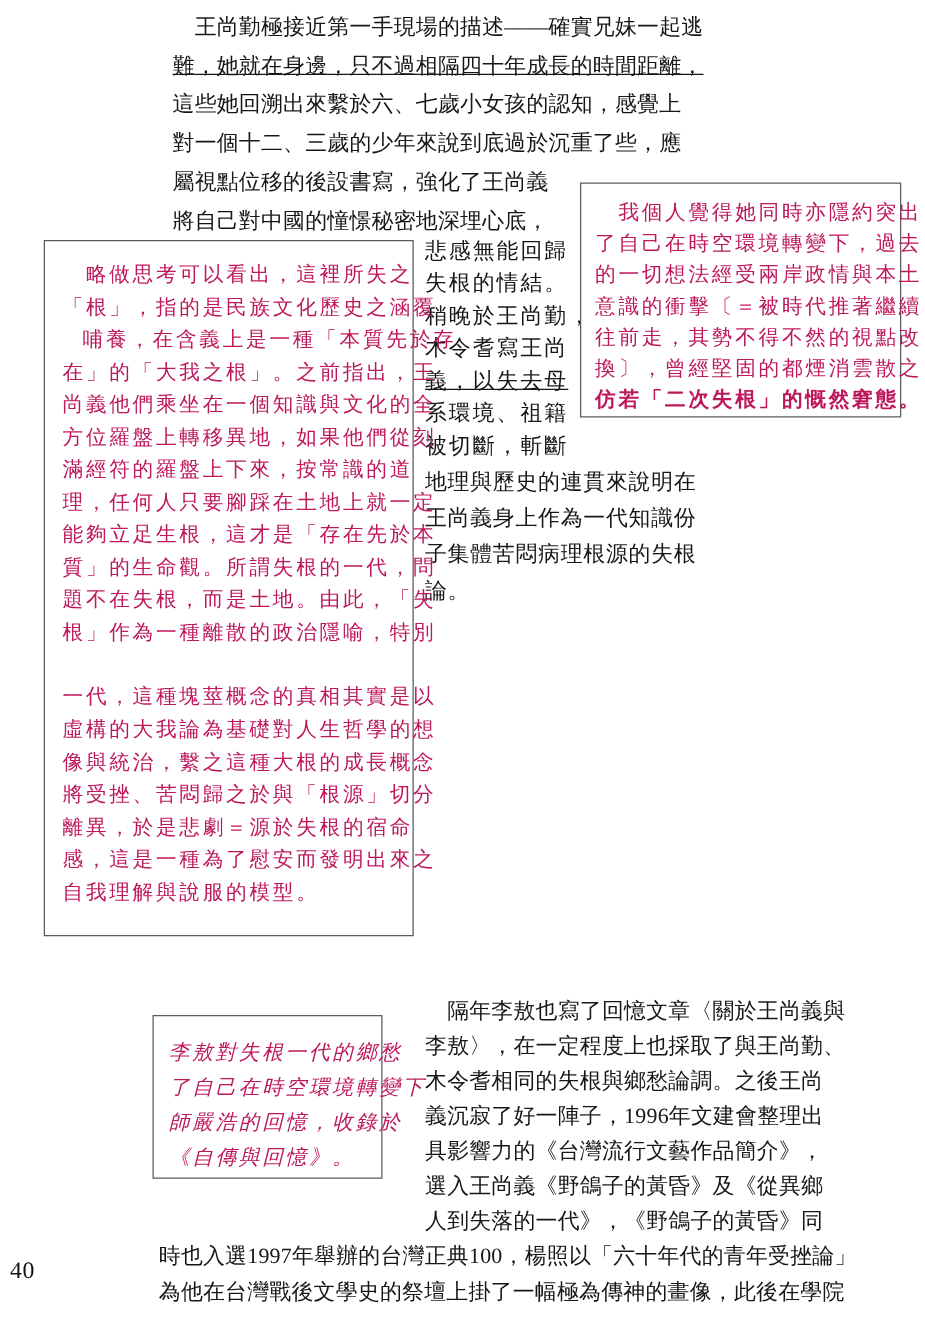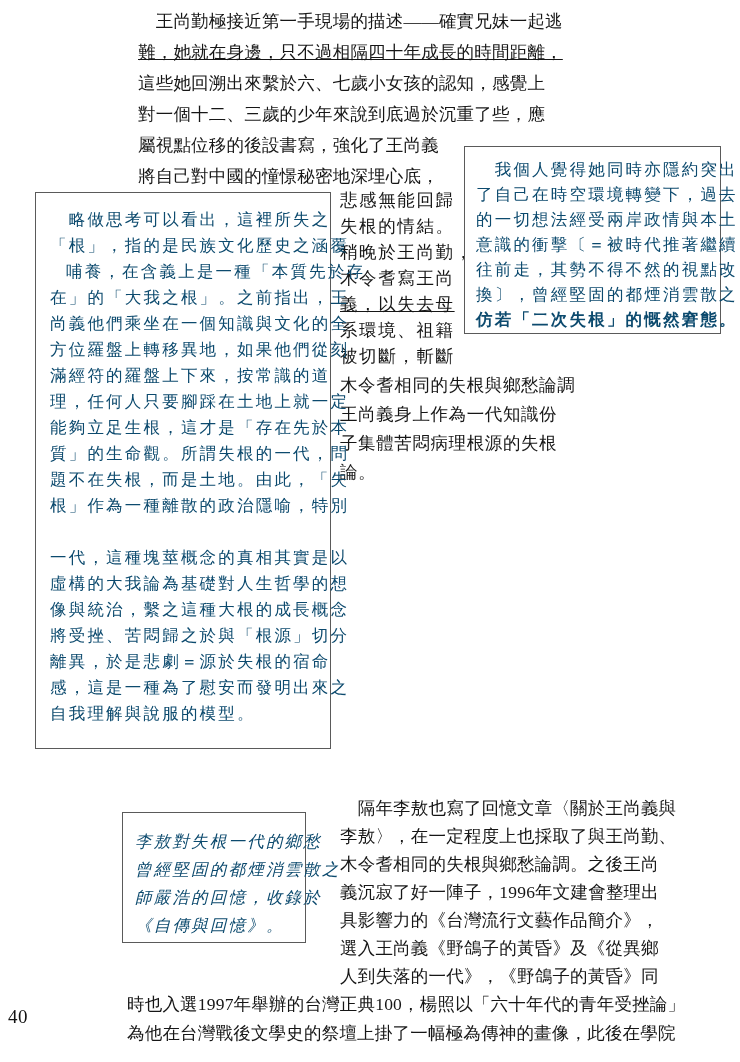--- a/index.html
+++ b/index.html
@@ -51,21 +51,21 @@
     border: 1.3px solid #5a5a5a;
     background: #ffffff;
     box-sizing: border-box;
   }
   .callout .cline {
     position: absolute;
     white-space: pre;
     font-size: 16.5px;
     line-height: 25px;
     font-family: "Liberation Serif", "DejaVu Serif", serif;
-    color: #0c4a6e;
+    color: #be185d;
     letter-spacing: 2.2px;
   }
 
   #callout-left  { left: 35px;  top: 192px; width: 296px; height: 557px; }
   #callout-right { left: 464px; top: 146px; width: 257px; height: 188px; }
   #callout-bottom{ left: 122px; top: 812px; width: 184px; height: 131px; font-style: italic; }
 
   .callout-inner { position: absolute; inset: 0; }
 </style>
 </head>
@@ -83,21 +83,21 @@
   <div class="line" style="left:138px; top:163px;">將自己對中國的憧憬秘密地深埋心底，</div>
 
   <div class="line narrow" style="left:340px; top:187px;">悲感無能回歸</div>
   <div class="line narrow" style="left:340px; top:213px;">失根的情結。</div>
   <div class="line narrow" style="left:340px; top:239px;">稍晚於王尚勤，</div>
   <div class="line narrow" style="left:340px; top:265px;">木令耆寫王尚</div>
   <div class="line narrow" style="left:340px; top:291px;text-decoration:underline;">義，以失去母</div>
   <div class="line narrow" style="left:340px; top:317px;">系環境、祖籍</div>
   <div class="line narrow" style="left:340px; top:343px;">被切斷，斬斷</div>
 
-  <div class="line wide" style="left:340px; top:372px;">木令耆相同的失根與鄉愁論調</div>
+  <div class="line wide" style="left:340px; top:372px;">地理與歷史的連貫來說明在</div>
   <div class="line wide" style="left:340px; top:401px;">王尚義身上作為一代知識份</div>
   <div class="line wide" style="left:340px; top:430px;">子集體苦悶病理根源的失根</div>
   <div class="line wide" style="left:340px; top:459px;">論。</div>
 
   <div class="line" style="left:340px; top:795px;">　隔年李敖也寫了回憶文章〈關於王尚義與</div>
   <div class="line" style="left:340px; top:823px;">李敖〉，在一定程度上也採取了與王尚勤、</div>
   <div class="line" style="left:340px; top:851px;">木令耆相同的失根與鄉愁論調。之後王尚</div>
   <div class="line" style="left:340px; top:879px;">義沉寂了好一陣子，1996年文建會整理出</div>
   <div class="line" style="left:340px; top:907px;">具影響力的《台灣流行文藝作品簡介》，</div>
   <div class="line" style="left:340px; top:935px;">選入王尚義《野鴿子的黃昏》及《從異鄉</div>
@@ -113,21 +113,21 @@
       <div class="cline" style="left:14px; top:66px;padding-left:16px;">哺養，在含義上是一種「本質先於存</div>
       <div class="cline" style="left:14px; top:92px;">在」的「大我之根」。之前指出，王</div>
       <div class="cline" style="left:14px; top:118px;">尚義他們乘坐在一個知識與文化的全</div>
       <div class="cline" style="left:14px; top:144px;">方位羅盤上轉移異地，如果他們從刻</div>
       <div class="cline" style="left:14px; top:170px;">滿經符的羅盤上下來，按常識的道</div>
       <div class="cline" style="left:14px; top:196px;">理，任何人只要腳踩在土地上就一定</div>
       <div class="cline" style="left:14px; top:222px;">能夠立足生根，這才是「存在先於本</div>
       <div class="cline" style="left:14px; top:248px;">質」的生命觀。所謂失根的一代，問</div>
       <div class="cline" style="left:14px; top:274px;">題不在失根，而是土地。由此，「失</div>
       <div class="cline" style="left:14px; top:300px;">根」作為一種離散的政治隱喻，特別</div>
-      <div class="cline" style="left:14px; top:352px;">一代，這種塊莖概念的真相其實是以</div>
+      <div class="cline" style="left:14px; top:352px;font-family:Liberation Mono, monospace;">一代，這種塊莖概念的真相其實是以</div>
       <div class="cline" style="left:14px; top:378px;">虛構的大我論為基礎對人生哲學的想</div>
       <div class="cline" style="left:14px; top:404px;">像與統治，繫之這種大根的成長概念</div>
       <div class="cline" style="left:14px; top:430px;">將受挫、苦悶歸之於與「根源」切分</div>
       <div class="cline" style="left:14px; top:456px;">離異，於是悲劇＝源於失根的宿命</div>
       <div class="cline" style="left:14px; top:482px;">感，這是一種為了慰安而發明出來之</div>
       <div class="cline" style="left:14px; top:508px;">自我理解與說服的模型。</div>
       <div class="cline" style="left:14px; top:534px;"></div>
     </div>
   </div>
 
@@ -139,19 +139,19 @@
       <div class="cline" style="left:11px; top:85px;">意識的衝擊〔＝被時代推著繼續</div>
       <div class="cline" style="left:11px; top:110px;">往前走，其勢不得不然的視點改</div>
       <div class="cline" style="left:11px; top:135px;">換〕，曾經堅固的都煙消雲散之</div>
       <div class="cline" style="left:11px; top:160px;font-weight:bold;">仿若「二次失根」的慨然窘態。</div>
     </div>
   </div>
 
   <div class="callout" id="callout-bottom">
     <div class="callout-inner">
       <div class="cline" style="left:12px; top:16px;">李敖對失根一代的鄉愁</div>
-      <div class="cline" style="left:12px; top:44px;">曾經堅固的都煙消雲散之</div>
+      <div class="cline" style="left:12px; top:44px;">了自己在時空環境轉變下</div>
       <div class="cline" style="left:12px; top:72px;">師嚴浩的回憶，收錄於</div>
       <div class="cline" style="left:12px; top:100px;">《自傳與回憶》。</div>
     </div>
   </div>
 
 </div>
 
 </body></html>

